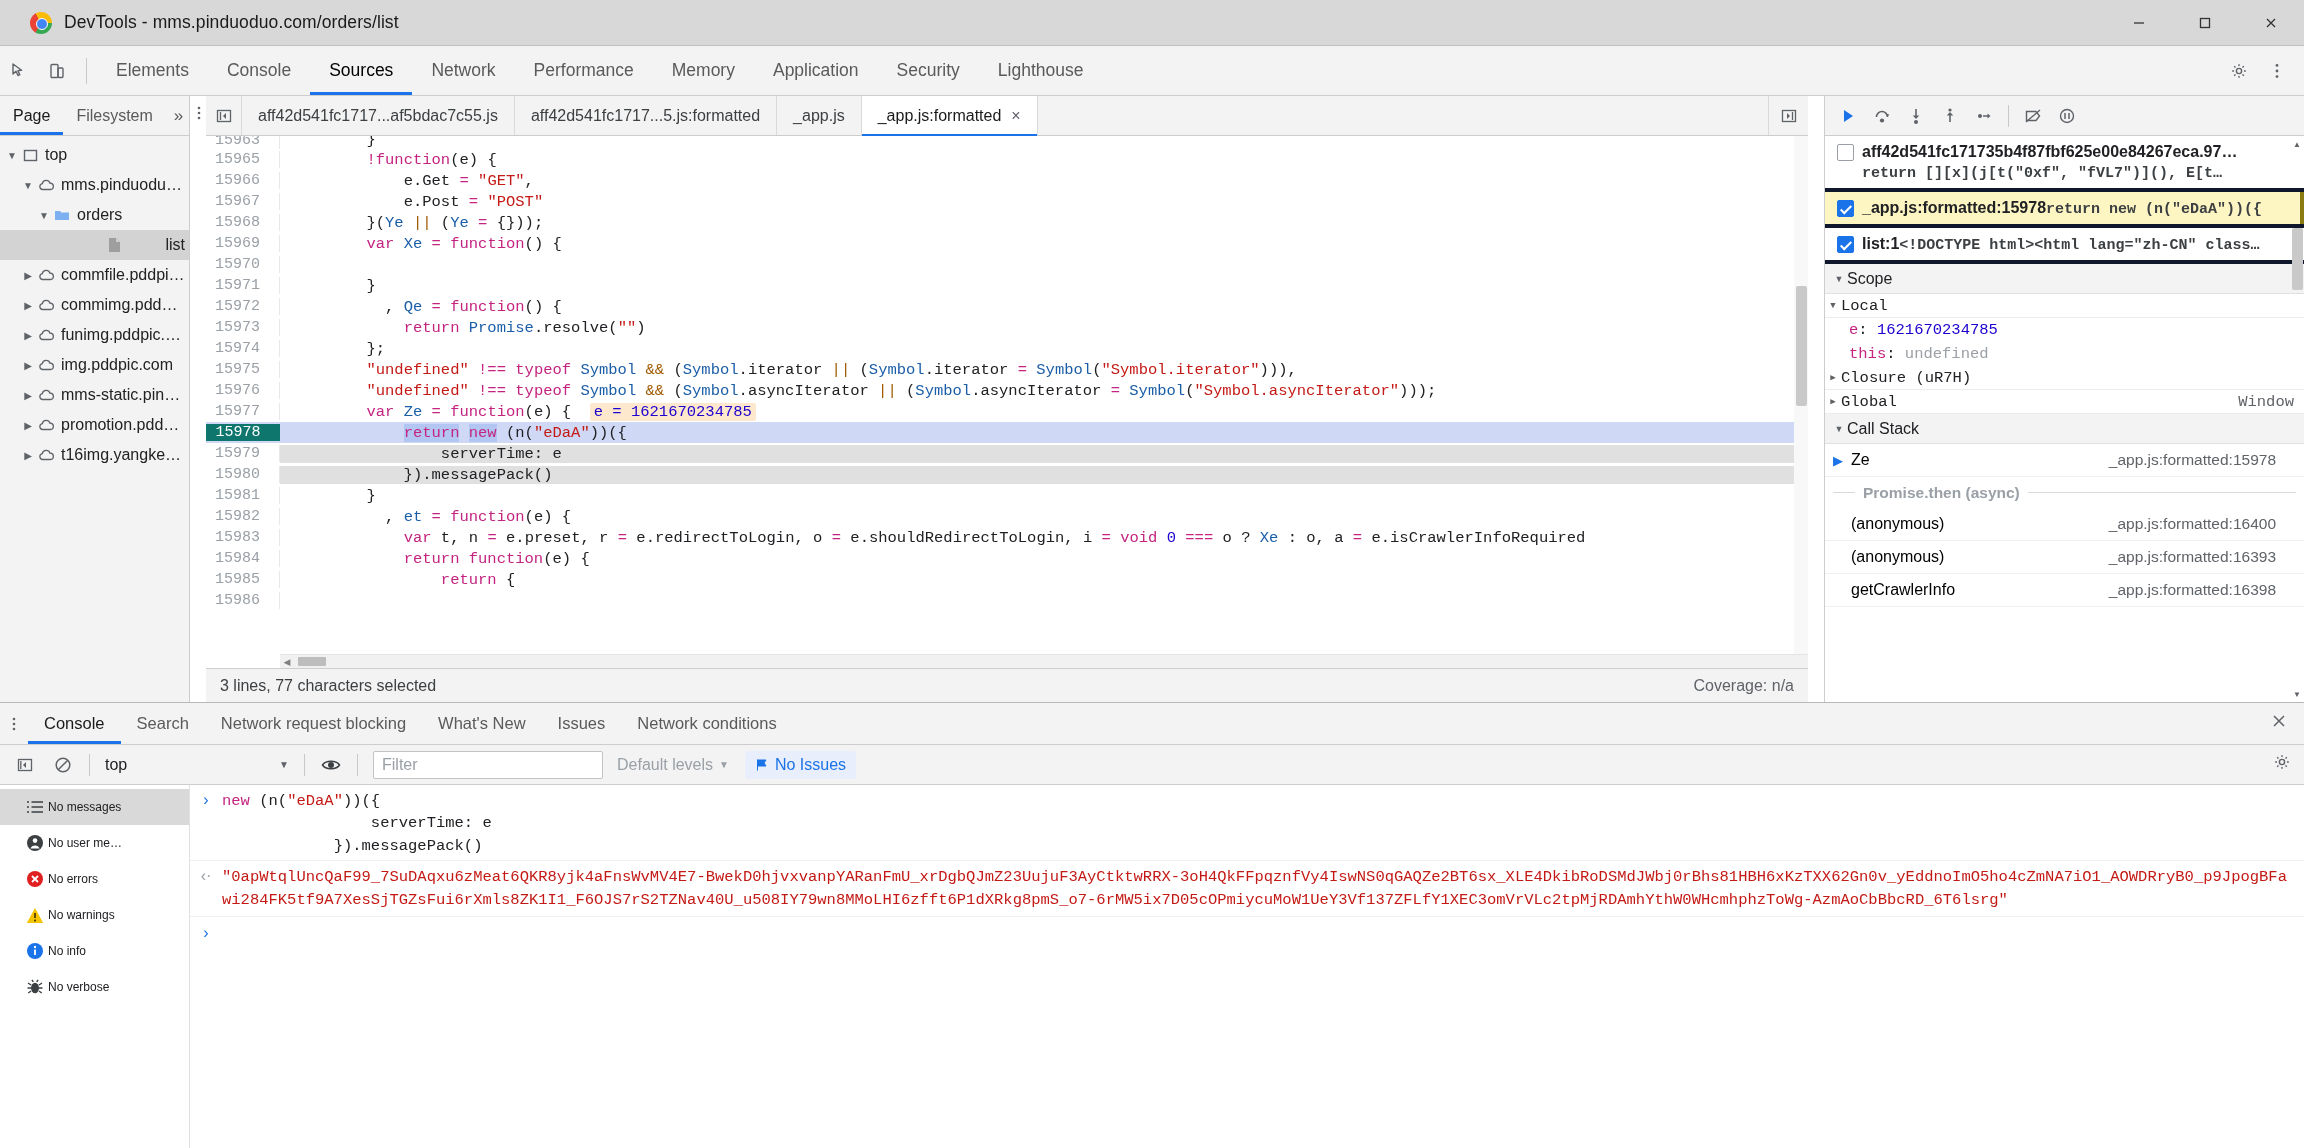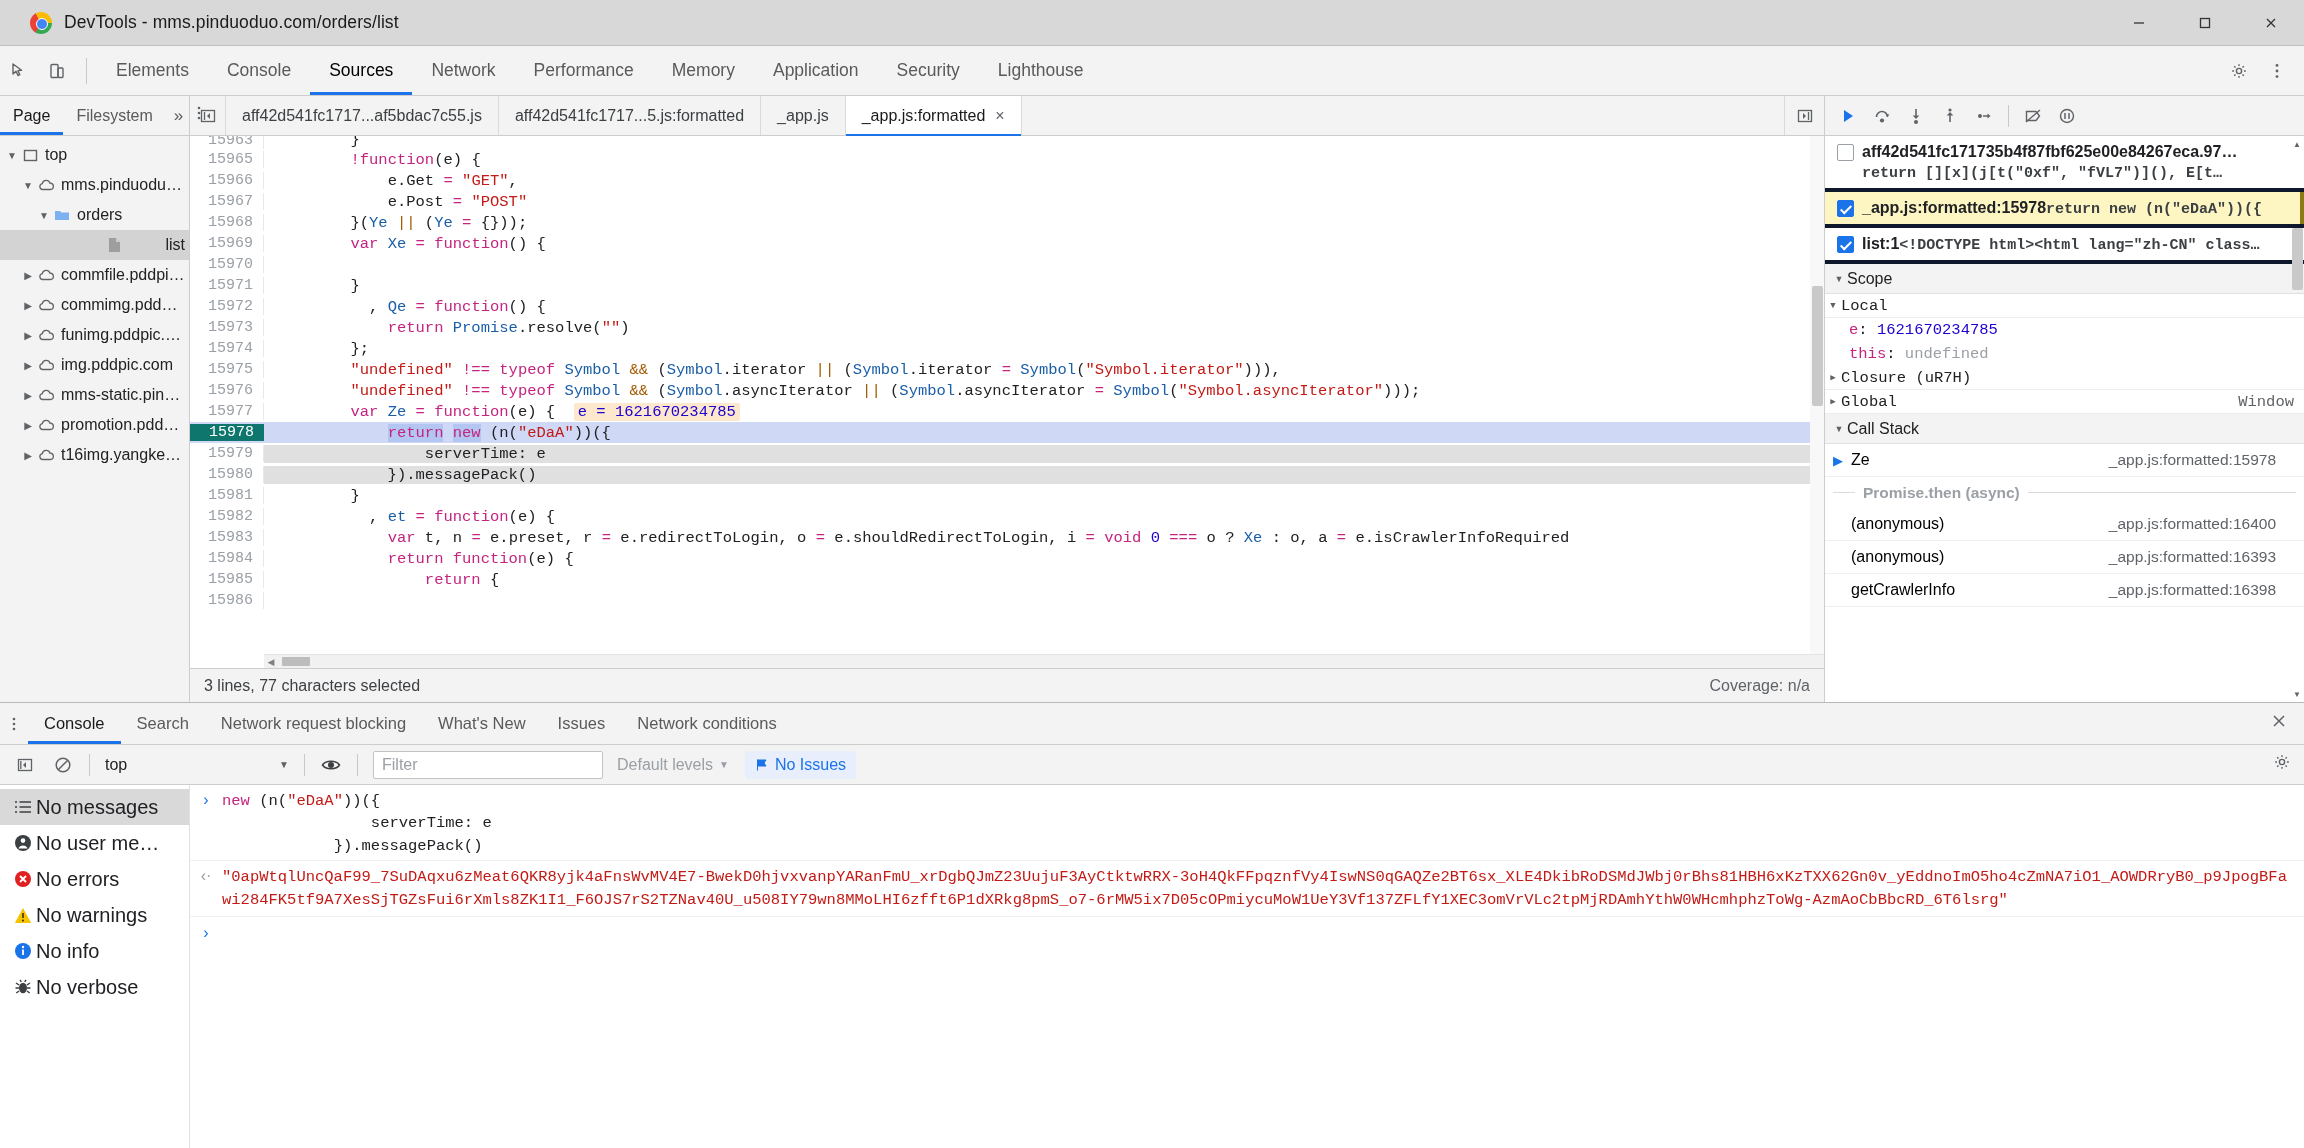--- a/index.html
+++ b/index.html
@@ -47,21 +47,21 @@
     height: 49px; padding: 0 19px; display: flex; align-items: center;
     font-size: 17.5px; color: #5a5a5a; white-space: nowrap; position: relative;
   }
   .panel-tab.active { color: #000000; }
   .panel-tab.active::after {
     content: ""; position: absolute; left: 0; right: 0; bottom: 0; height: 3px; background: #1a73e8;
   }
   #devtools-tabbar-right { margin-left: auto; display: flex; align-items: center; padding-right: 8px; }
 
   
-  #sources-body { display: flex; height: 606px; }
+  #sources-body { display: flex; height: 606px; gap: 16px; }
 
   
   #navigator { width: 190px; border-right: 1px solid #cdcdcd; background: #f3f3f3; display: flex; flex-direction: column; flex: none; }
   #nav-tabbar { height: 40px; display: flex; align-items: center; border-bottom: 1px solid #cdcdcd; position: relative; }
   .nav-tab { height: 39px; padding: 0 13px; display: flex; align-items: center; font-size: 16px; color: #5a5a5a; position: relative; }
   .nav-tab.active { color: #1a1a1a; }
   .nav-tab.active::after { content:""; position:absolute; left:0; right:0; bottom:0; height:3px; background:#1a73e8; }
   #nav-more { padding: 0 8px; color: #5a5a5a; font-size: 17px; }
   #nav-kebab { margin-left: auto; padding-right: 10px; }
   #nav-tree { flex: 1; overflow: hidden; padding-top: 4px; background: #f3f3f3; font-size: 16px; }
@@ -83,21 +83,21 @@
   .editor-tab.active { background: #fff; color: #1a1a1a; }
   .editor-tab.active::after { content:""; position:absolute; left:0; right:0; bottom:-1px; height:2px; background:#1a73e8; }
   .tab-close { margin-left: 10px; color: #5f6368; font-size: 16px; line-height: 1; }
   #et-right-box { margin-left: auto; width: 40px; display: flex; align-items: center; justify-content: center; border-left: 1px solid #dadada; }
 
   
   #code-wrap { flex: 1; position: relative; background: #fff; overflow: hidden; display: flex; }
   #code-area { position: relative; flex: 1; overflow: hidden; }
   .cline { display: flex; height: 21px; align-items: center; white-space: pre; font-size: 15.5px; }
   .lnum {
-    width: 74px; flex: none; text-align: right; padding-right: 10px;
+    width: 74px; flex: none; text-align: center; padding-right: 10px;
     color: #9aa0a6; background: #fff; border-right: 1px solid #e8e8e8;
     font-family: "Liberation Mono", monospace; font-size: 15px;
   }
   .cline.hl .lnum { background: #0f766e; color: #fff; border-right: none; }
   .cline.hl { background: #cfd8f5; }
   .cline.sel-bg .ctext { background: #e0e0e0; }
   .ctext { padding-left: 12px; font-family: "Liberation Mono", monospace; color: #202124; flex: 1; overflow: hidden; }
   .kw { color: #c4247f; }
   .str { color: #c41a16; }
   .num { color: #1c00cf; }
@@ -191,21 +191,21 @@
   #levels-select { display: flex; align-items: center; font-size: 16px; color: #9aa0a6; padding: 0 6px; }
   #levels-select .caret { margin-left: 6px; font-size: 10px; }
   #no-issues {
     display: flex; align-items: center; gap: 6px; height: 28px; padding: 0 10px;
     background: #e8eefb; border-radius: 3px; font-size: 16px; color: #1a73e8; margin-left: 10px;
   }
   #console-gear { margin-left: auto; padding-right: 12px; }
 
   #console-body { flex: 1; display: flex; overflow: hidden; }
   #console-sidebar { width: 190px; border-right: 1px solid #e0e0e0; padding-top: 4px; flex: none; background: #fff; }
-  .cs-side-row { display: flex; align-items: center; height: 36px; padding-left: 10px; font-size: 20px; color: #202124; }
+  .cs-side-row { display: flex; align-items: center; height: 36px; padding-left: 22px; font-size: 12px; color: #202124; }
   .cs-side-row.selected { background: #d9d9d9; }
   .cs-side-ico { width: 26px; display: flex; align-items: center; justify-content: center; flex: none; }
   #console-msgs { flex: 1; overflow: hidden; padding-top: 2px; }
   .msg-row { display: flex; padding: 3px 0; }
   .msg-row.result { border-top: 1px solid #f0f0f0; border-bottom: 1px solid #f0f0f0; padding: 5px 0; }
   .msg-marker { width: 32px; text-align: center; flex: none; font-size: 16px; color: #1a73e8; padding-top: 1px; }
   .msg-marker.result { color: #9aa0a6; }
   .msg-text { font-family: "Liberation Mono", monospace; font-size: 15.5px; color: #202124; white-space: pre-wrap; word-break: break-all; line-height: 1.45; padding-right: 10px; }
   .msg-text.err { color: #c41a16; }
   .prompt-row { display: flex; padding: 6px 0; }

